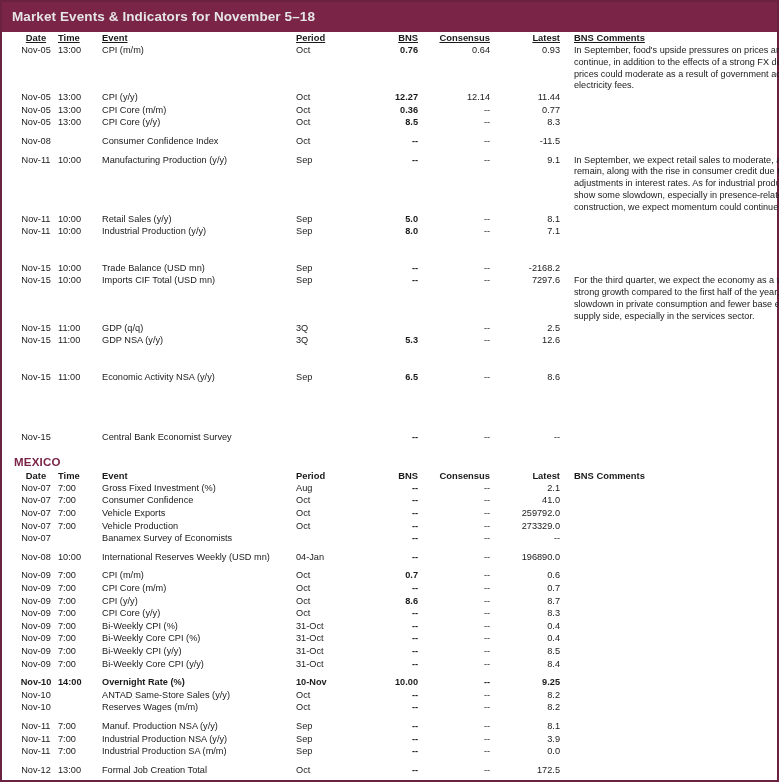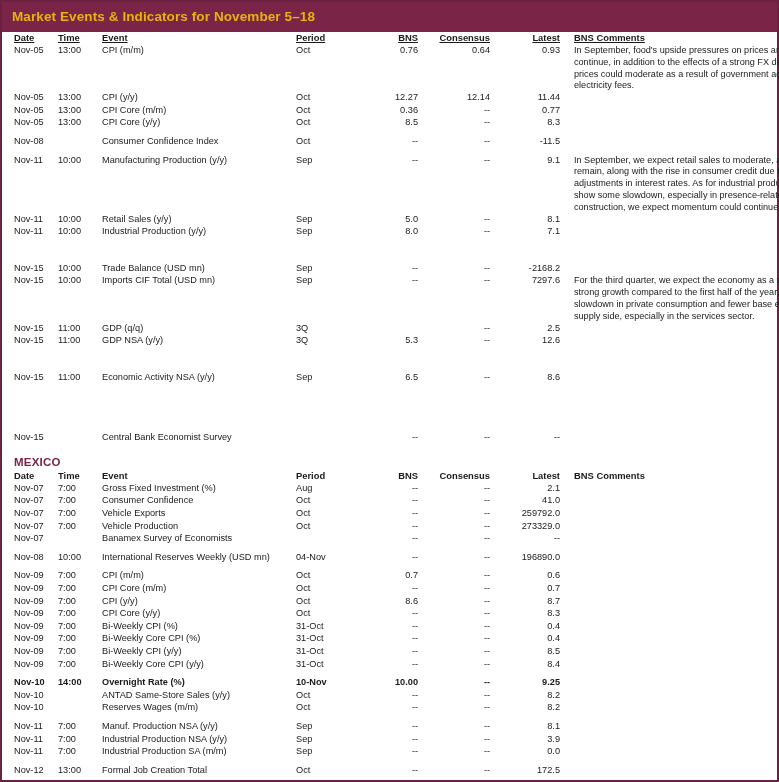--- a/index.html
+++ b/index.html
@@ -18,21 +18,21 @@
     position: relative;
     width: 779px;
     height: 782px;
     box-sizing: border-box;
     border: 2px solid #6b2140;
     background: #ffffff;
   }
   
   .titlebar {
     background: #7a2448;
-    color: #eab308;
+    color: #e5e5e5;
     font-size: 13.5px;
     font-weight: bold;
     letter-spacing: 0.1px;
     padding: 6px 0 6px 10px;
     height: 18px;
     line-height: 18px;
     box-sizing: content-box;
   }
   .sheet {
     padding: 0;
@@ -44,25 +44,25 @@
     width: 775px;
     font-size: 9.2px;
     line-height: 11px;
   }
   table.grid td {
     padding: 0;
     vertical-align: top;
     white-space: nowrap;
     overflow: visible;
   }
-  .c-date   { width: 44px;  padding-left: 12px !important; }
+  .c-date   { width: 44px;  padding-left: 12px !important; text-align: center; }
   .c-time   { width: 36px;  text-align: left; padding-right: 4px !important; }
   .c-event  { width: 190px; padding-left: 4px !important; margin-left: 39px; }
   .c-period { width: 60px;  padding-left: 4px !important; }
-  .c-bns    { width: 62px;  text-align: right; padding-right: 6px !important;}
+  .c-bns    { width: 62px;  text-align: right; padding-right: 6px !important; font-weight: bold;}
   .c-cons   { width: 66px;  text-align: right; padding-right: 8px !important;}
   .c-latest { width: 62px;  text-align: right; padding-right: 6px !important;}
   .c-com    { width: 290px; padding-left: 8px !important; white-space: normal; }
 
   tr.r { height: 12.6px; }
   tr.gap td { height: 6px; font-size: 1px; line-height: 1px; }
   tr.biggap td { height: 24px; font-size: 1px; line-height: 1px; }
 
   .country {
     color: #7a2448;
@@ -340,21 +340,21 @@
               <td class="c-latest">--</td>
               <td class="c-com"></td>
             </tr>
             <tr class="gap">
               <td colspan="8"></td>
             </tr>
             <tr class="r">
               <td class="c-date">Nov-08</td>
               <td class="c-time">10:00</td>
               <td class="c-event">International Reserves Weekly (USD mn)</td>
-              <td class="c-period">04-Nov</td>
+              <td class="c-period">04-Jan</td>
               <td class="c-bns">--</td>
               <td class="c-cons">--</td>
               <td class="c-latest">196890.0</td>
               <td class="c-com"></td>
             </tr>
             <tr class="gap">
               <td colspan="8"></td>
             </tr>
             <tr class="r">
               <td class="c-date">Nov-09</td>

